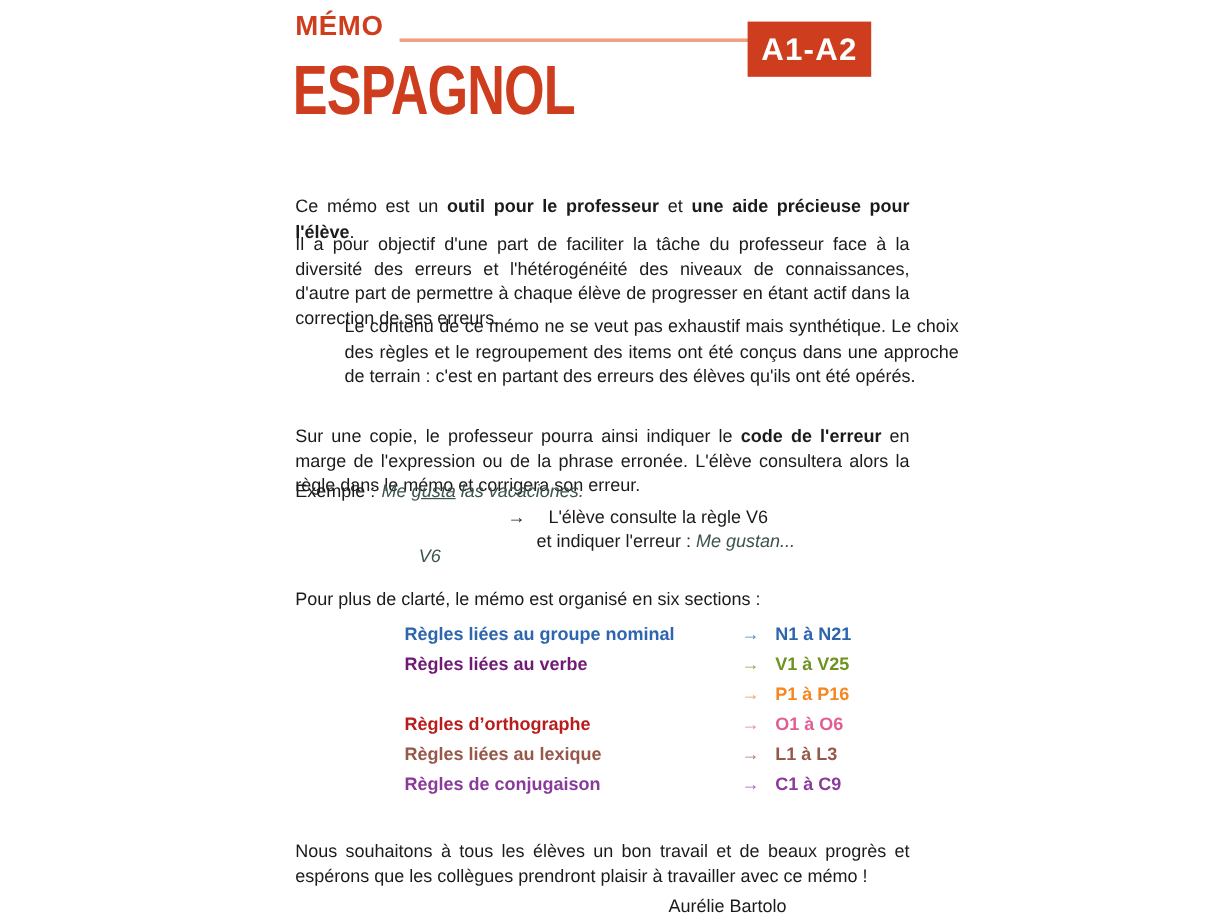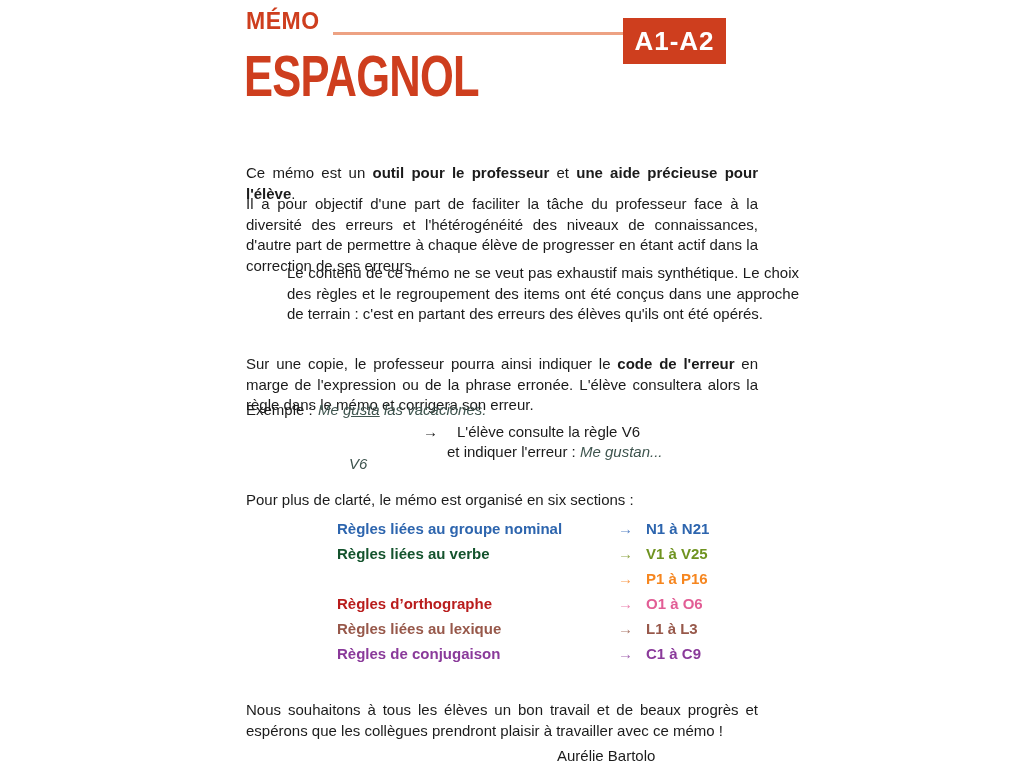--- a/index.html
+++ b/index.html
@@ -93,21 +93,21 @@
     </div>
 
     <div class="sections-intro">Pour plus de clarté, le mémo est organisé en six sections :</div>
     <div class="sections-list">
         <div class="section-row">
           <span class="s-label" style="color: rgb(45, 101, 174);">Règles liées au groupe nominal</span>
           <span class="s-arrow" style="color: rgb(91, 133, 198);">→</span>
           <span class="s-code" style="color: rgb(45, 101, 174);">N1 à N21</span>
         </div>
         <div class="section-row">
-          <span class="s-label" style="color: #14532d;">Règles liées au verbe</span>
+          <span class="s-label" style="color: #701a75;">Règles liées au verbe</span>
           <span class="s-arrow" style="color: rgb(147, 169, 78);">→</span>
           <span class="s-code" style="color: rgb(111, 147, 32);">V1 à V25</span>
         </div>
         <div class="section-row">
           <span class="s-arrow" style="color: rgb(248, 156, 80);">→</span>
           <span class="s-code" style="color: rgb(246, 134, 31);">P1 à P16</span>
         </div>
         <div class="section-row">
           <span class="s-label" style="color: #b91c1c;">Règles d’orthographe</span>
           <span class="s-arrow" style="color: rgb(235, 132, 176);">→</span>

